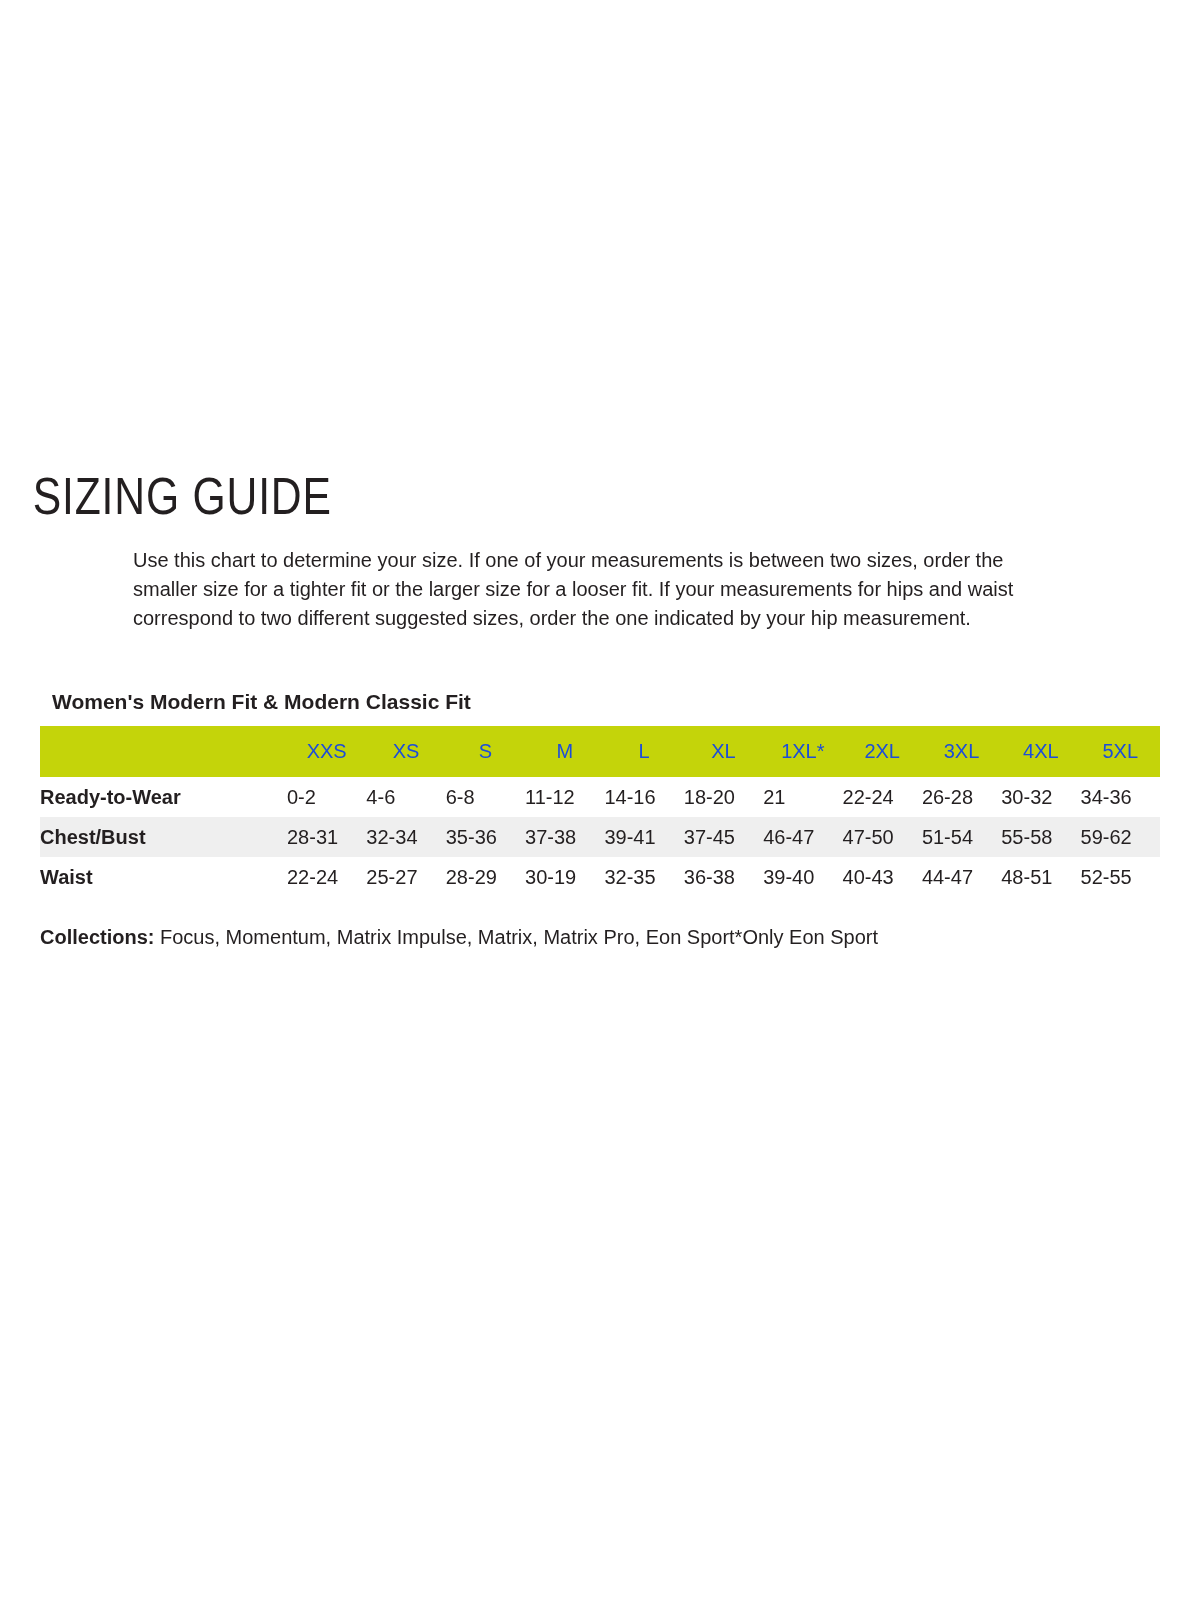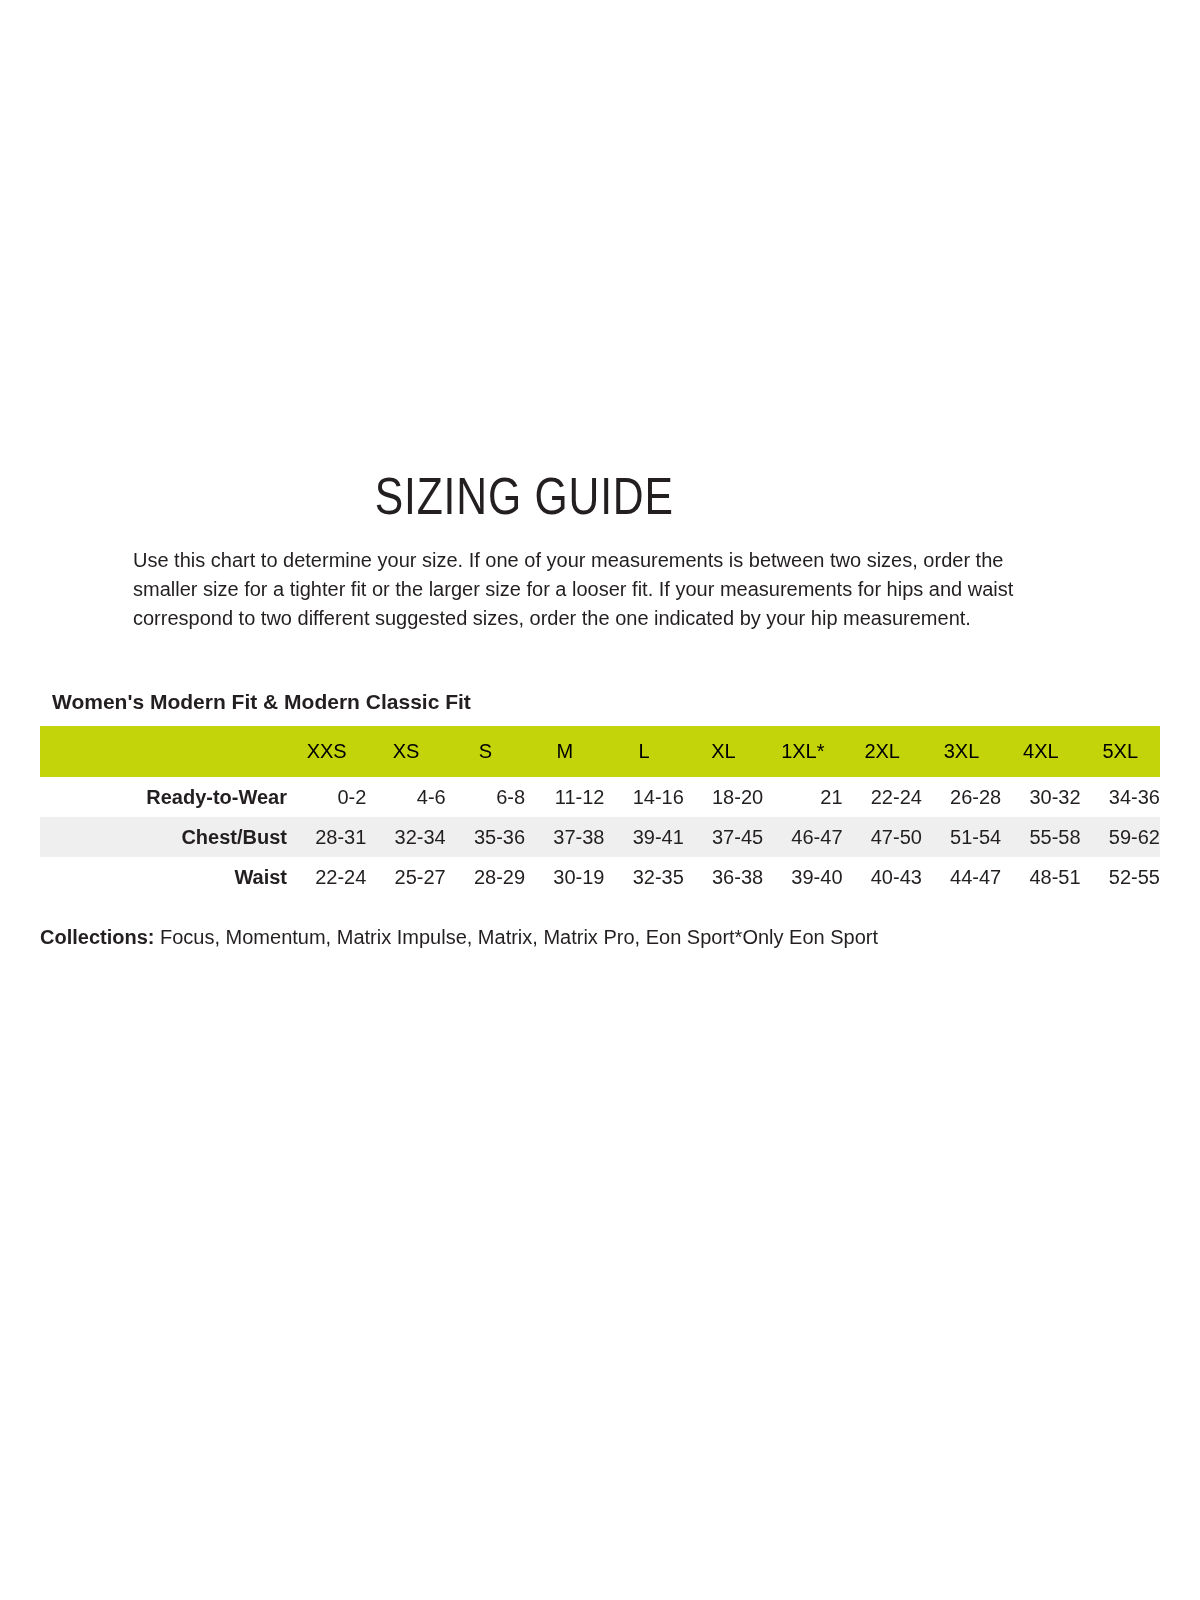--- a/index.html
+++ b/index.html
@@ -19,21 +19,20 @@
     position: relative;
     width: 1200px;
     height: 1600px;
     overflow: hidden;
   }
   .title-wrap {
     position: absolute;
     top: 466px;
     left: 0;
     width: 1048px;
-    text-align: center;
   }
   .page-title {
     display: inline-block;
     font-size: 52px;
     font-weight: 400;
     letter-spacing: 1px;
     transform: scaleX(0.82);
     transform-origin: center;
     white-space: nowrap;
   }
@@ -62,29 +61,29 @@
   }
   table.size-table {
     width: 1120px;
     border-collapse: collapse;
     table-layout: fixed;
     font-size: 20px;
   }
   table.size-table col.label-col { width: 247px; }
   table.size-table thead th {
     background: var(--accent);
-    color: #000000;
+    color: #1d4ed8;
     font-weight: 400;
     height: 51px;
     text-align: center;
     vertical-align: middle;
   }
   table.size-table tbody td {
     height: 40px;
-    text-align: right;
+    text-align: left;
     vertical-align: middle;
   }
   table.size-table tbody tr:nth-child(even) {
     background: var(--row-alt);
   }
   table.size-table tbody td.row-label {
     font-weight: 700;
   }
   .footer-line {
     position: absolute;

